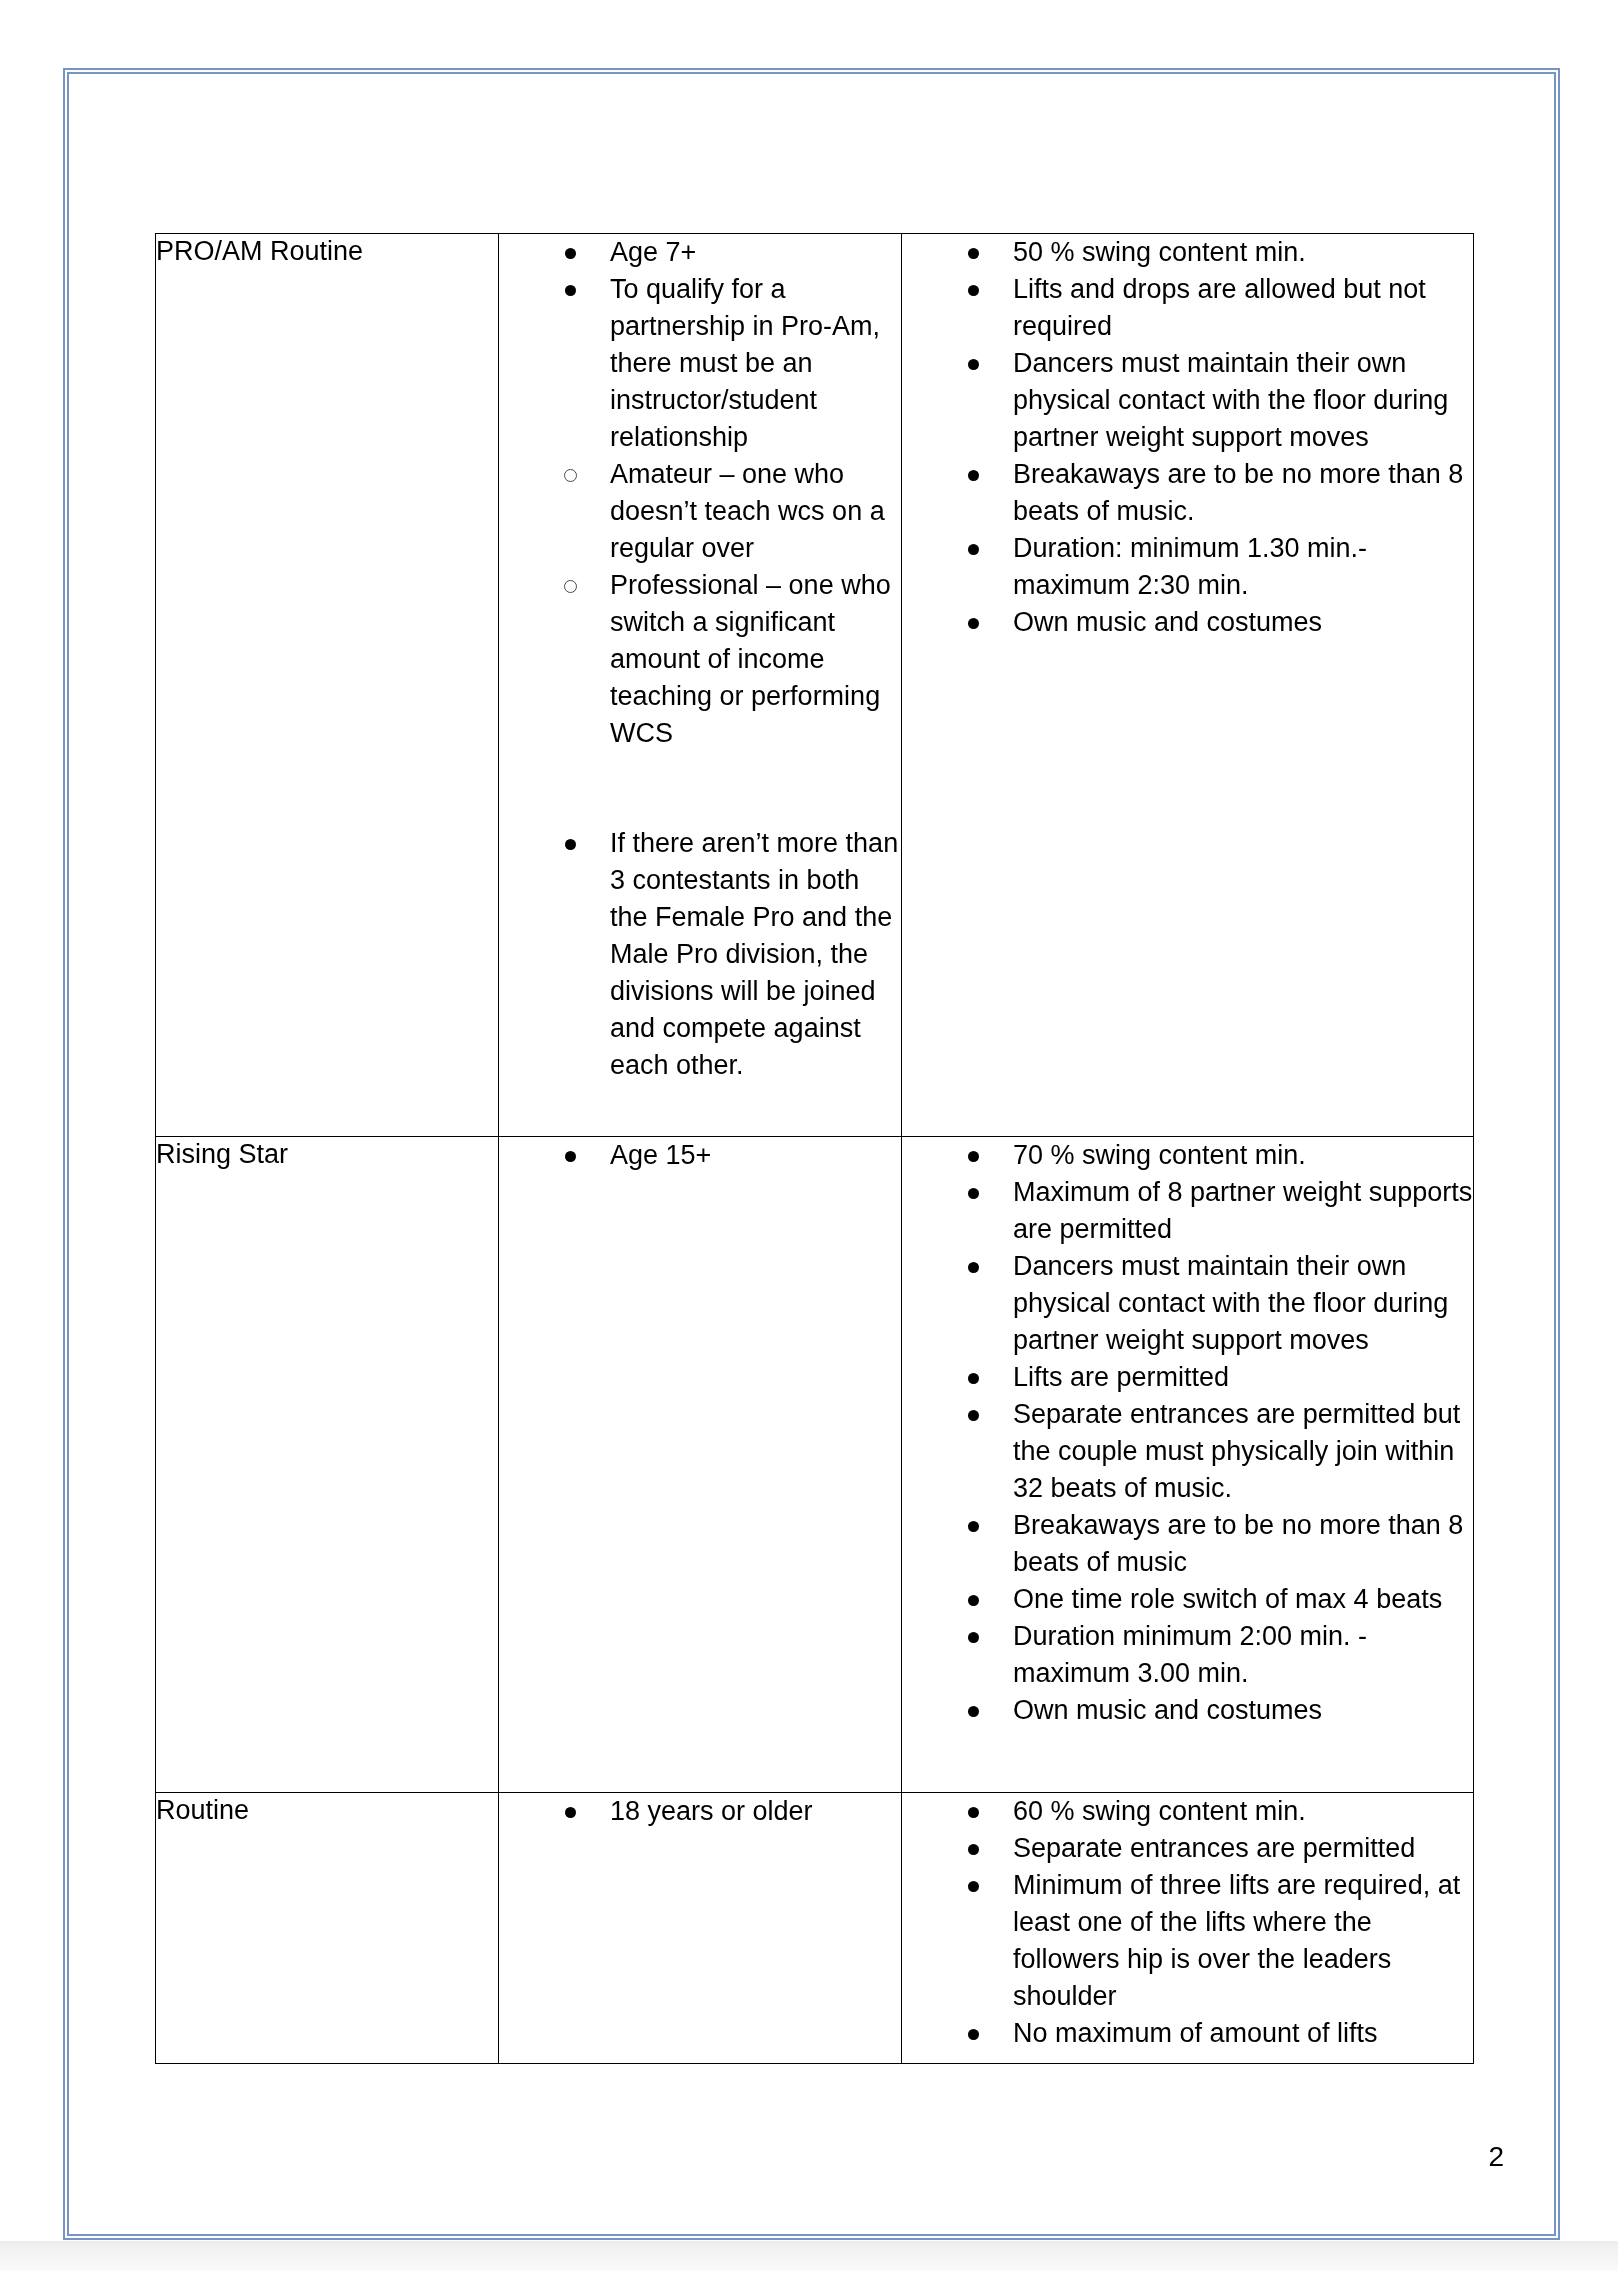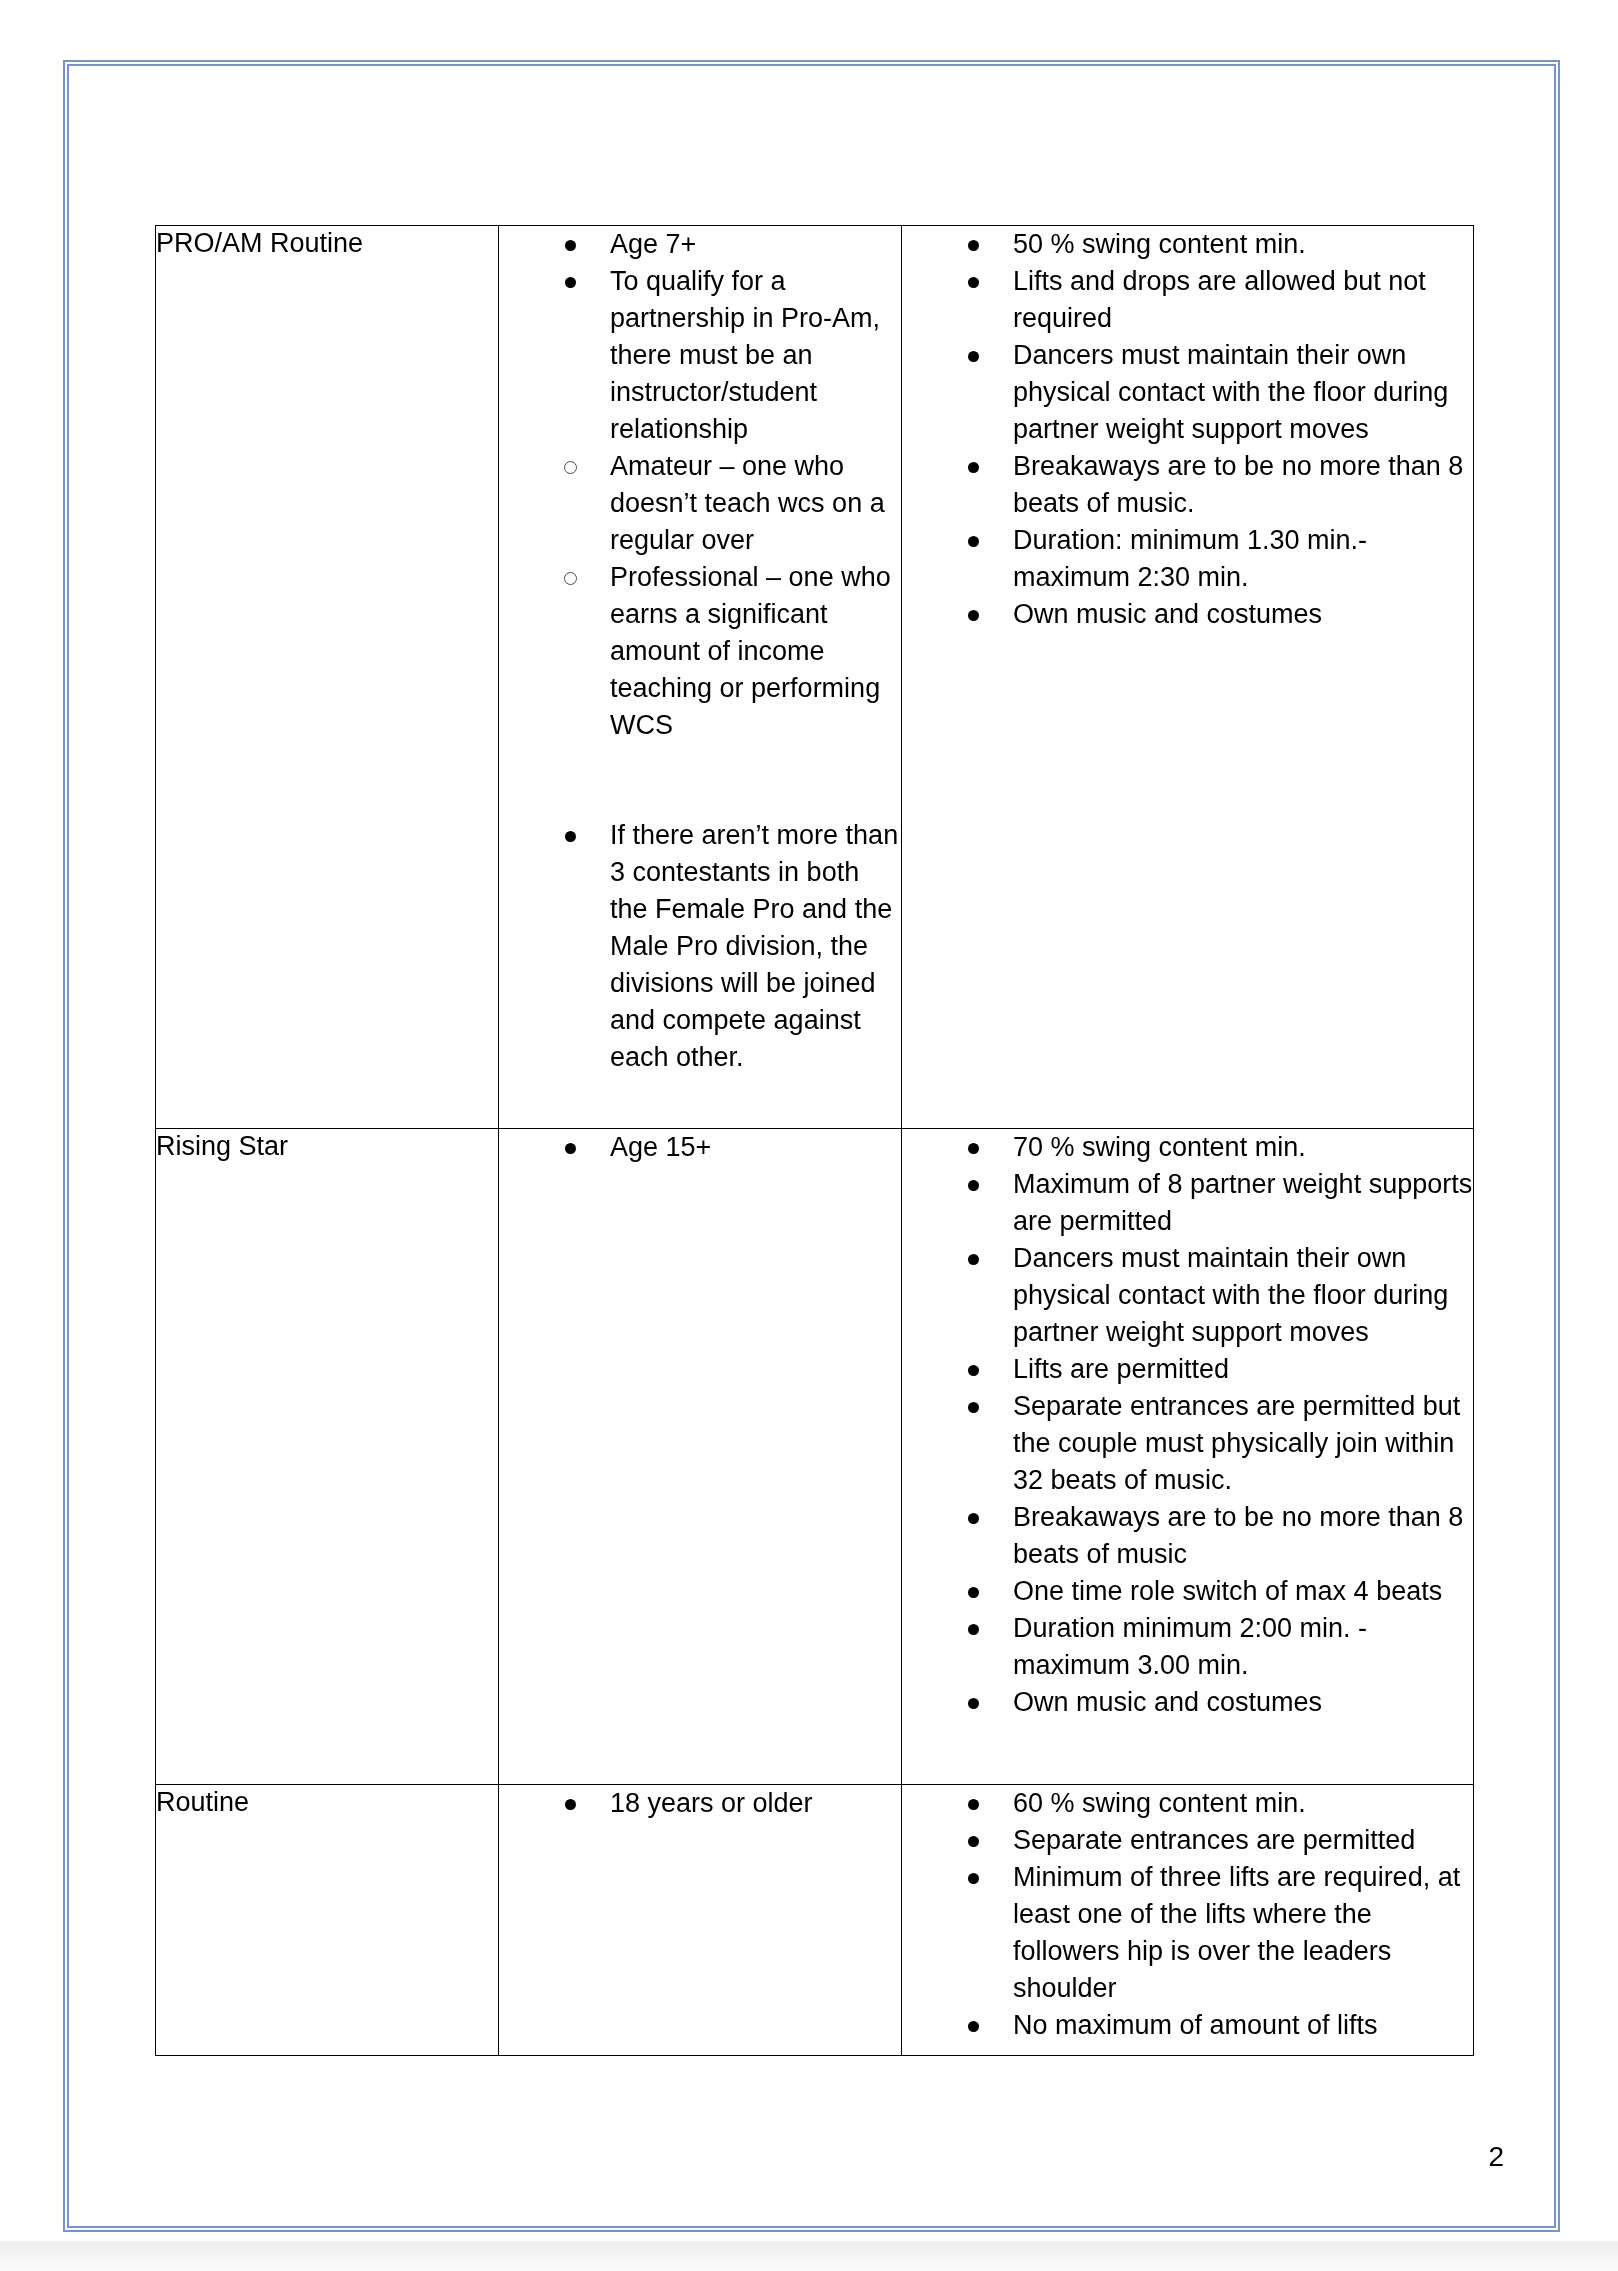--- a/index.html
+++ b/index.html
@@ -13,21 +13,21 @@
     position: relative;
     width: 1619px;
     height: 2271px;
     background: #ffffff;
     overflow: hidden;
   }
   
   .page-frame {
     position: absolute;
     left: 63px;
-    top: 60px;
+    top: 68px;
     width: 1497px;
     height: 2172px;
     box-sizing: border-box;
     border: 6.6px double #7894c4;
     background: #ffffff;
   }
   
   .canvas-strip {
     position: absolute;
     left: 0;
@@ -122,21 +122,21 @@
       <tbody id="table-body">
   <tr class="table-row row-0">
     <td class="cat-cell">
       <span class="cat-label">PRO/AM Routine</span>
     </td>
     <td class="req-cell">
       <ul class="bullets">
                 <li class="lvl1">Age 7+</li>
                 <li class="lvl1">To qualify for a partnership in Pro-Am, there must be an instructor/student relationship</li>
                 <li class="lvl2">Amateur – one who doesn’t teach wcs on a regular over</li>
-                <li class="lvl2">Professional – one who earns a significant amount of income teaching or performing WCS</li>
+                <li class="lvl2">Professional – one who switch a significant amount of income teaching or performing WCS</li>
                 <li class="lvl1 gap-before">If there aren’t more than 3 contestants in both the Female Pro and the Male Pro division, the divisions will be joined and compete against each other.</li>
               </ul>
     </td>
     <td class="rules-cell">
       <ul class="bullets">
                 <li class="lvl1">50 % swing content min.</li>
                 <li class="lvl1">Lifts and drops are allowed but not required</li>
                 <li class="lvl1">Dancers must maintain their own physical contact with the floor during partner weight support moves</li>
                 <li class="lvl1">Breakaways are to be no more than 8 beats of music.</li>
                 <li class="lvl1">Duration: minimum 1.30 min.- maximum 2:30 min.</li>

